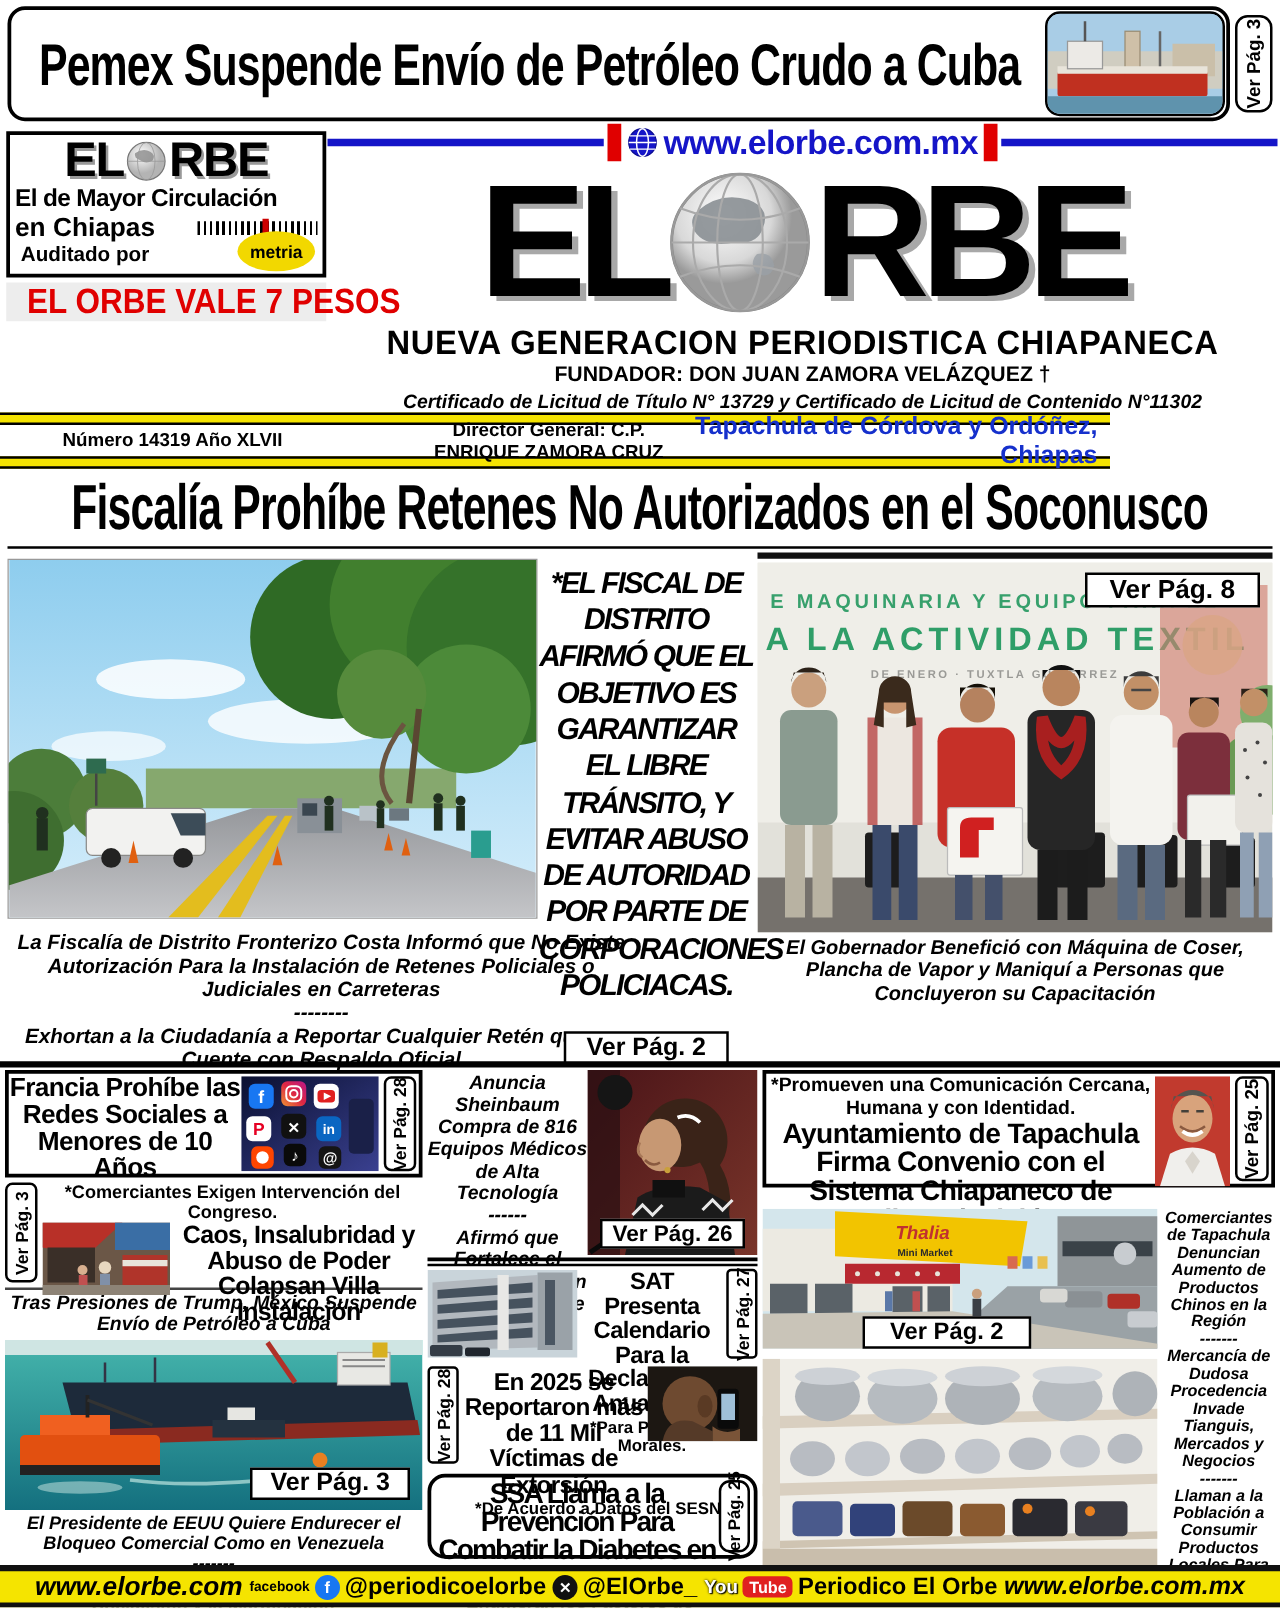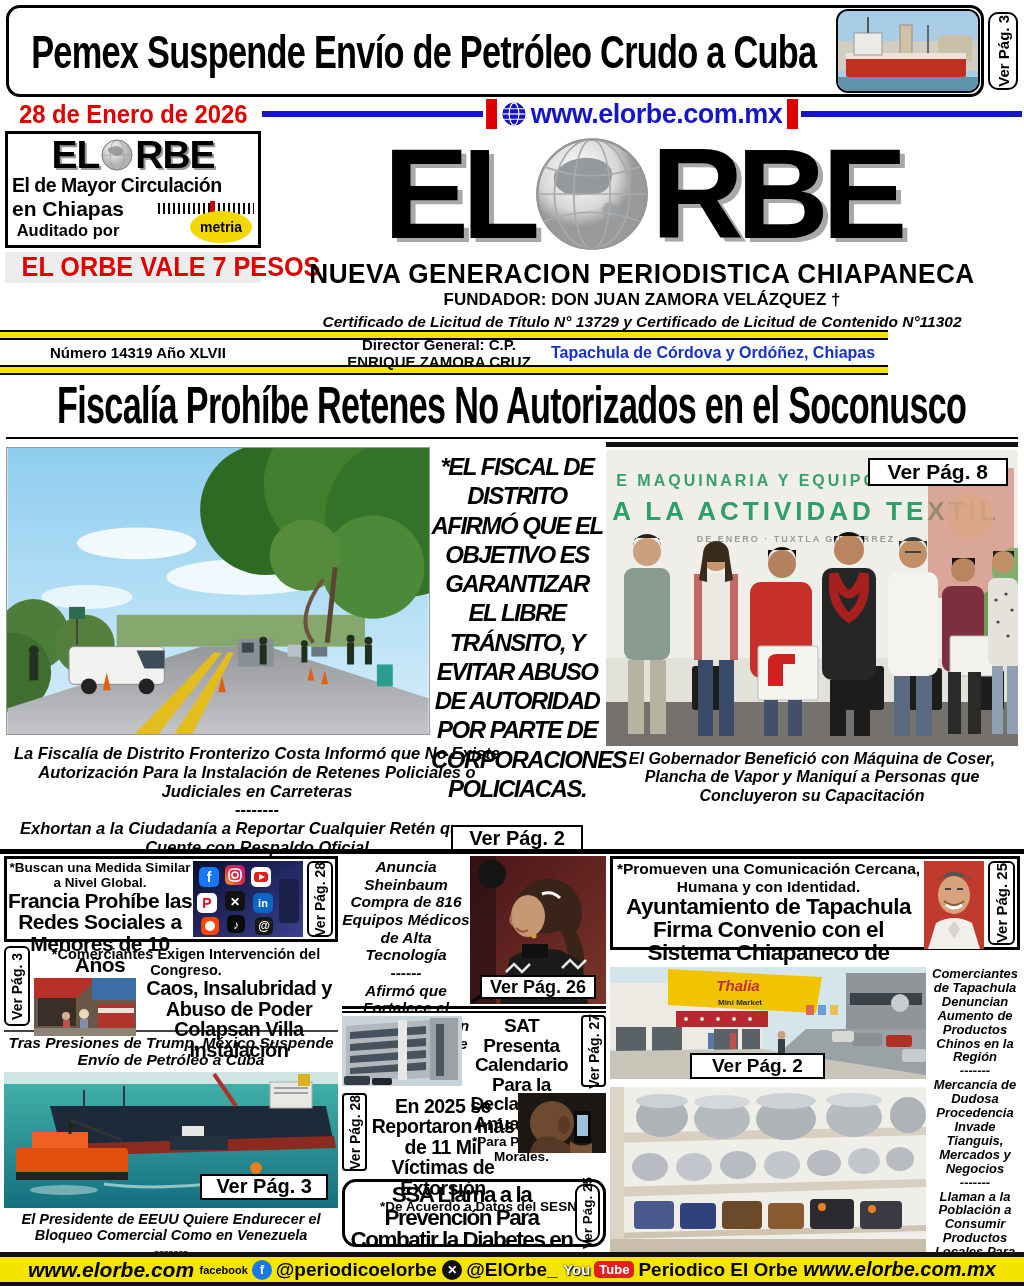--- a/index.html
+++ b/index.html
@@ -51,21 +51,21 @@
   .subtitle .cx { transform: scaleX(0.97); }
   .founder { text-align: center; font-size: 17px; font-weight: bold; }
   .certificate { text-align: center; font-size: 15.5px; font-weight: bold; font-style: italic; margin-top: 3px; }
 
   
   #info-bar { position: absolute; top: 330px; left: 0; width: 888px; }
   .stripe { height: 10px; background: #f5e400; border-top: 2px solid #000; border-bottom: 2px solid #000; }
   .info-row { height: 25px; display: flex; align-items: center; font-weight: bold; font-size: 15px; }
   .info-number { width: 330px; padding-left: 50px; }
   .info-director { flex: 1; text-align: center; }
-  .info-city { width: 340px; text-align: center; padding-right: 10px; color: #1530cc; font-size: 16px; }
+  .info-city { width: 340px; text-align: right; padding-right: 10px; color: #1530cc; font-size: 20px; }
 
   
   #main-headline { position: absolute; top: 375px; left: 0; width: 1024px; height: 61px; display: flex; align-items: center; justify-content: center; font-weight: bold; font-size: 51px; letter-spacing: -1px; }
   #main-headline .cx { transform: scaleX(0.67); }
   #rule1 { position: absolute; top: 437px; left: 6px; width: 1012px; border-top: 2px solid #000; }
 
   
   #main-row { position: absolute; top: 440px; left: 0; width: 1024px; height: 408px; }
   .mr-left { position: absolute; left: 6px; top: 7px; width: 502px; }
   .lead-photo { width: 424px; height: 288px; border: 1px solid #999; }
@@ -179,21 +179,20 @@
         <rect x="0" y="66" width="140" height="14" fill="#5f93ad"></rect>
       </svg>
     </div>
     <div class="banner-ver verbox">
         <span class="vert">Ver Pág. 3</span>
       </div>
   </div>
 
   <div id="header">
     <div id="left-col">
-      <div class="date-line"><span class="cx">28 de Enero de 2026</span></div>
       <div class="logo-box">
         <div class="mini-logo">
           <span>EL</span>
           <svg width="32" height="32" viewBox="0 0 100 100">
             <defs>
                 <radialGradient id="g2" cx="38%" cy="32%">
                   <stop offset="0%" stop-color="#ffffff"></stop>
                   <stop offset="100%" stop-color="#b4b4b4"></stop>
                 </radialGradient>
               </defs>
@@ -432,21 +431,20 @@
     </div>
   </div>
 
   <div id="rule2"></div>
 
   <div id="bottom-row">
 
     <div class="bl">
       <div class="francia-box">
         <div class="fb-text">
-          <div class="fb-kicker">*Buscan una Medida Similar a Nivel Global.</div>
           <div class="fb-headline">Francia Prohíbe las Redes Sociales a Menores de 10 Años</div>
         </div>
         <div class="fb-photo">
           <svg width="110" height="76" viewBox="0 0 110 76">
             <defs>
               <linearGradient id="igbg" x1="0" y1="1" x2="1" y2="0">
                   <stop offset="0%" stop-color="#f09433"></stop>
                   <stop offset="50%" stop-color="#dc2743"></stop>
                   <stop offset="100%" stop-color="#bc1888"></stop>
                 </linearGradient>

